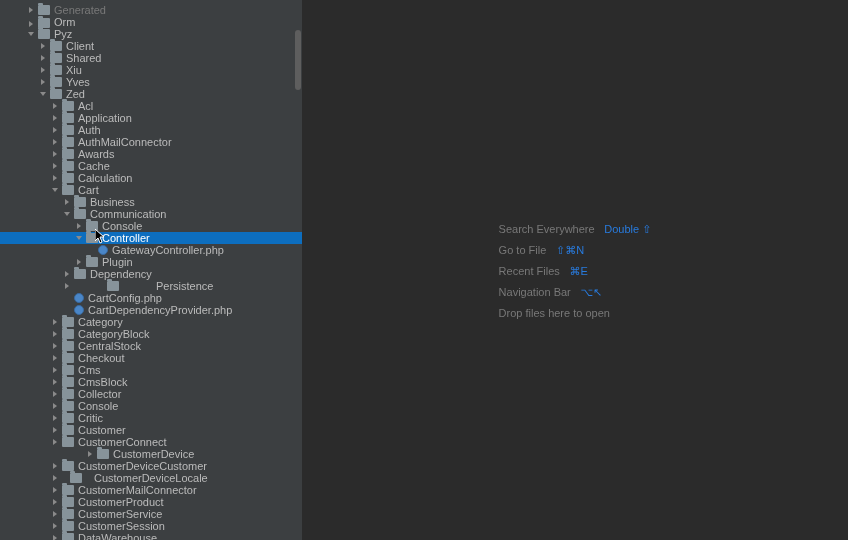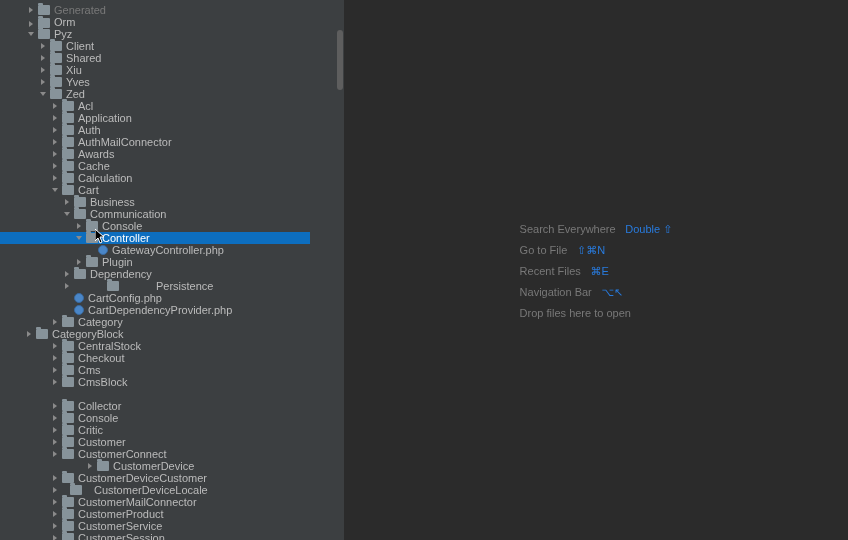--- a/index.html
+++ b/index.html
@@ -1,17 +1,17 @@
 <!DOCTYPE html>
 <html><head>
 <meta charset="utf-8">
 <style>
 * { margin: 0; padding: 0; box-sizing: border-box; font-family: -apple-system, "Segoe UI", sans-serif; font-size: 11px; }
 body { background: #2b2b2b; width: 848px; height: 540px; overflow: hidden; display: flex; }
-.sidebar { width: 344px; height: 100%; background: #3c3f41; overflow-y: auto; position: relative; }
+.sidebar { width: 302px; height: 100%; background: #3c3f41; overflow-y: auto; position: relative; }
 .main { flex: 1; background: #2b2b2b; display: flex; align-items: center; justify-content: center; }
 .hints { text-align: left; }
 .hints div { margin: 6px 0; color: #787878; font-size: 13px; }
 .hints .label { color: #787878; }
 .hints .key { color: #287bde; margin-left: 6px; }
 .tree { list-style: none; padding-top: 4px; }
 .row { display: flex; align-items: center; height: 12px; line-height: 12px; padding-left: 0; white-space: nowrap; color: #bbbbbb; cursor: pointer; }
 .row.sel { background: #0d6ebf; color: #ffffff; width: 310px; }
 .arrow { width: 8px; height: 8px; display: inline-block; margin-right: 2px; }
 .arrow::before { content: ""; display: block; width: 0; height: 0; }
@@ -162,21 +162,21 @@
       <li class="row" style="padding-left: 64px;">
         <span class="arrow none"></span>
         <span class="phpfile"></span>
         <span class="label">CartDependencyProvider.php</span>
       </li>
       <li class="row" style="padding-left: 52px;">
         <span class="arrow closed"></span>
         <span class="icon folder"></span>
         <span class="label">Category</span>
       </li>
-      <li class="row" style="padding-left: 26px;">
+      <li class="row" style="padding-left: 52px;">
         <span class="arrow closed"></span>
         <span class="icon folder"></span>
         <span class="label">CategoryBlock</span>
       </li>
       <li class="row" style="padding-left: 52px;">
         <span class="arrow closed"></span>
         <span class="icon folder"></span>
         <span class="label">CentralStock</span>
       </li>
       <li class="row" style="padding-left: 52px;">
@@ -187,21 +187,21 @@
       <li class="row" style="padding-left: 52px;">
         <span class="arrow closed"></span>
         <span class="icon folder"></span>
         <span class="label">Cms</span>
       </li>
       <li class="row" style="padding-left: 52px;">
         <span class="arrow closed"></span>
         <span class="icon folder"></span>
         <span class="label">CmsBlock</span>
       </li>
-      <li class="row" style="padding-left: 52px; margin-top: 12px;">
+      <li class="row" style="padding-left: 52px;">
         <span class="arrow closed"></span>
         <span class="icon folder"></span>
         <span class="label">Collector</span>
       </li>
       <li class="row" style="padding-left: 52px;">
         <span class="arrow closed"></span>
         <span class="icon folder"></span>
         <span class="label">Console</span>
       </li>
       <li class="row" style="padding-left: 52px;">

